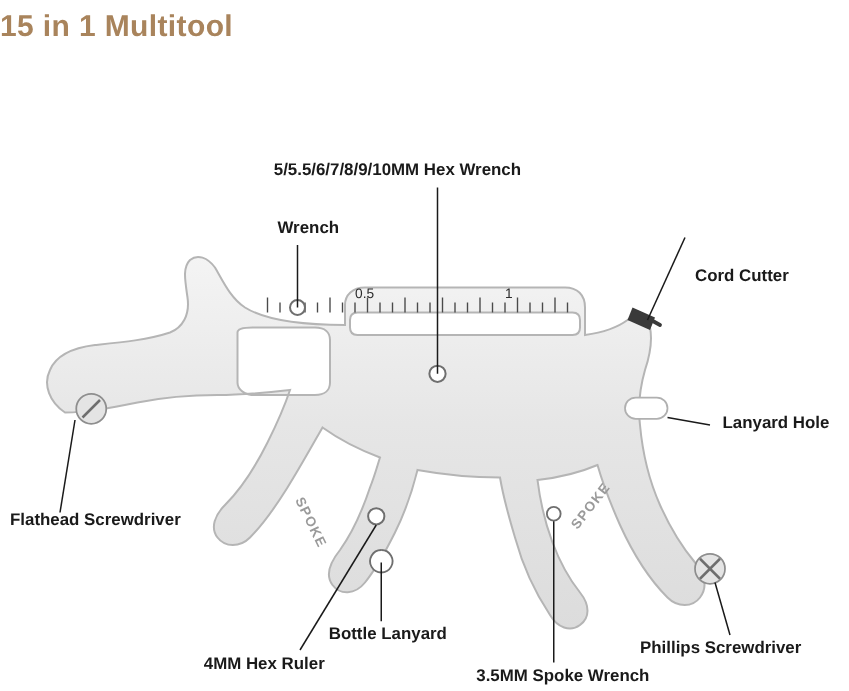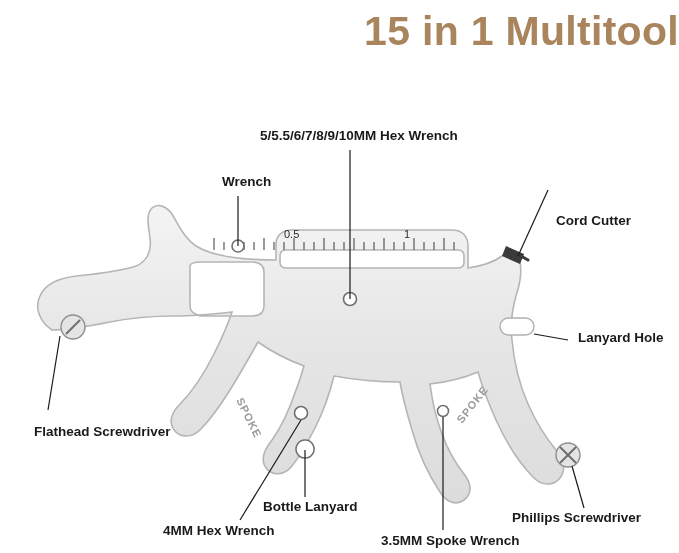--- a/index.html
+++ b/index.html
@@ -15,22 +15,22 @@
     width: 679px;
     height: 553px;
     background: #ffffff;
     overflow: hidden;
   }
   #title {
     position: absolute;
     left: 0;
     top: 8px;
     width: 679px;
-    text-align: right;
-    font-size: 41px;
+    text-align: left;
+    font-size: 24px;
     font-weight: bold;
     color: #a9845c;
     letter-spacing: 0.3px;
   }
   .callout-label {
     position: absolute;
     font-size: 13.5px;
     font-weight: bold;
     color: #1a1a1a;
     white-space: nowrap;
@@ -221,31 +221,31 @@
       <path d="M 305,450 L 305,497"></path>
 
       <path d="M 301,420 L 240,520"></path>
 
       <path d="M 443,417 L 443,530"></path>
 
       <path d="M 572,466 L 584,508"></path>
     </g>
   </svg>
 
-  <div class="callout-label" style="left:219px; top:128px;margin-left:41px;">5/5.5/6/7/8/9/10MM Hex Wrench</div>
+  <div class="callout-label" style="left:219px; top:128px;">5/5.5/6/7/8/9/10MM Hex Wrench</div>
 
   <div class="callout-label" style="left:222px; top:174px;">Wrench</div>
 
   <div class="callout-label" style="left:556px; top:180px;margin-top:33px;">Cord Cutter</div>
 
   <div class="callout-label" style="left:578px; top:330px;">Lanyard Hole</div>
 
-  <div class="callout-label" style="left:8px; top:424px;margin-left:26px;">Flathead Screwdriver</div>
+  <div class="callout-label" style="left:8px; top:408px;">Flathead Screwdriver</div>
 
   <div class="callout-label" style="left:263px; top:499px;">Bottle Lanyard</div>
 
-  <div class="callout-label" style="left:163px; top:523px;">4MM Hex Wrench</div>
+  <div class="callout-label" style="left:163px; top:523px;">4MM Hex Ruler</div>
 
   <div class="callout-label" style="left:381px; top:533px;">3.5MM Spoke Wrench</div>
 
   <div class="callout-label" style="left:512px; top:510px;">Phillips Screwdriver</div>
 
 </div>
 
 </body></html>

